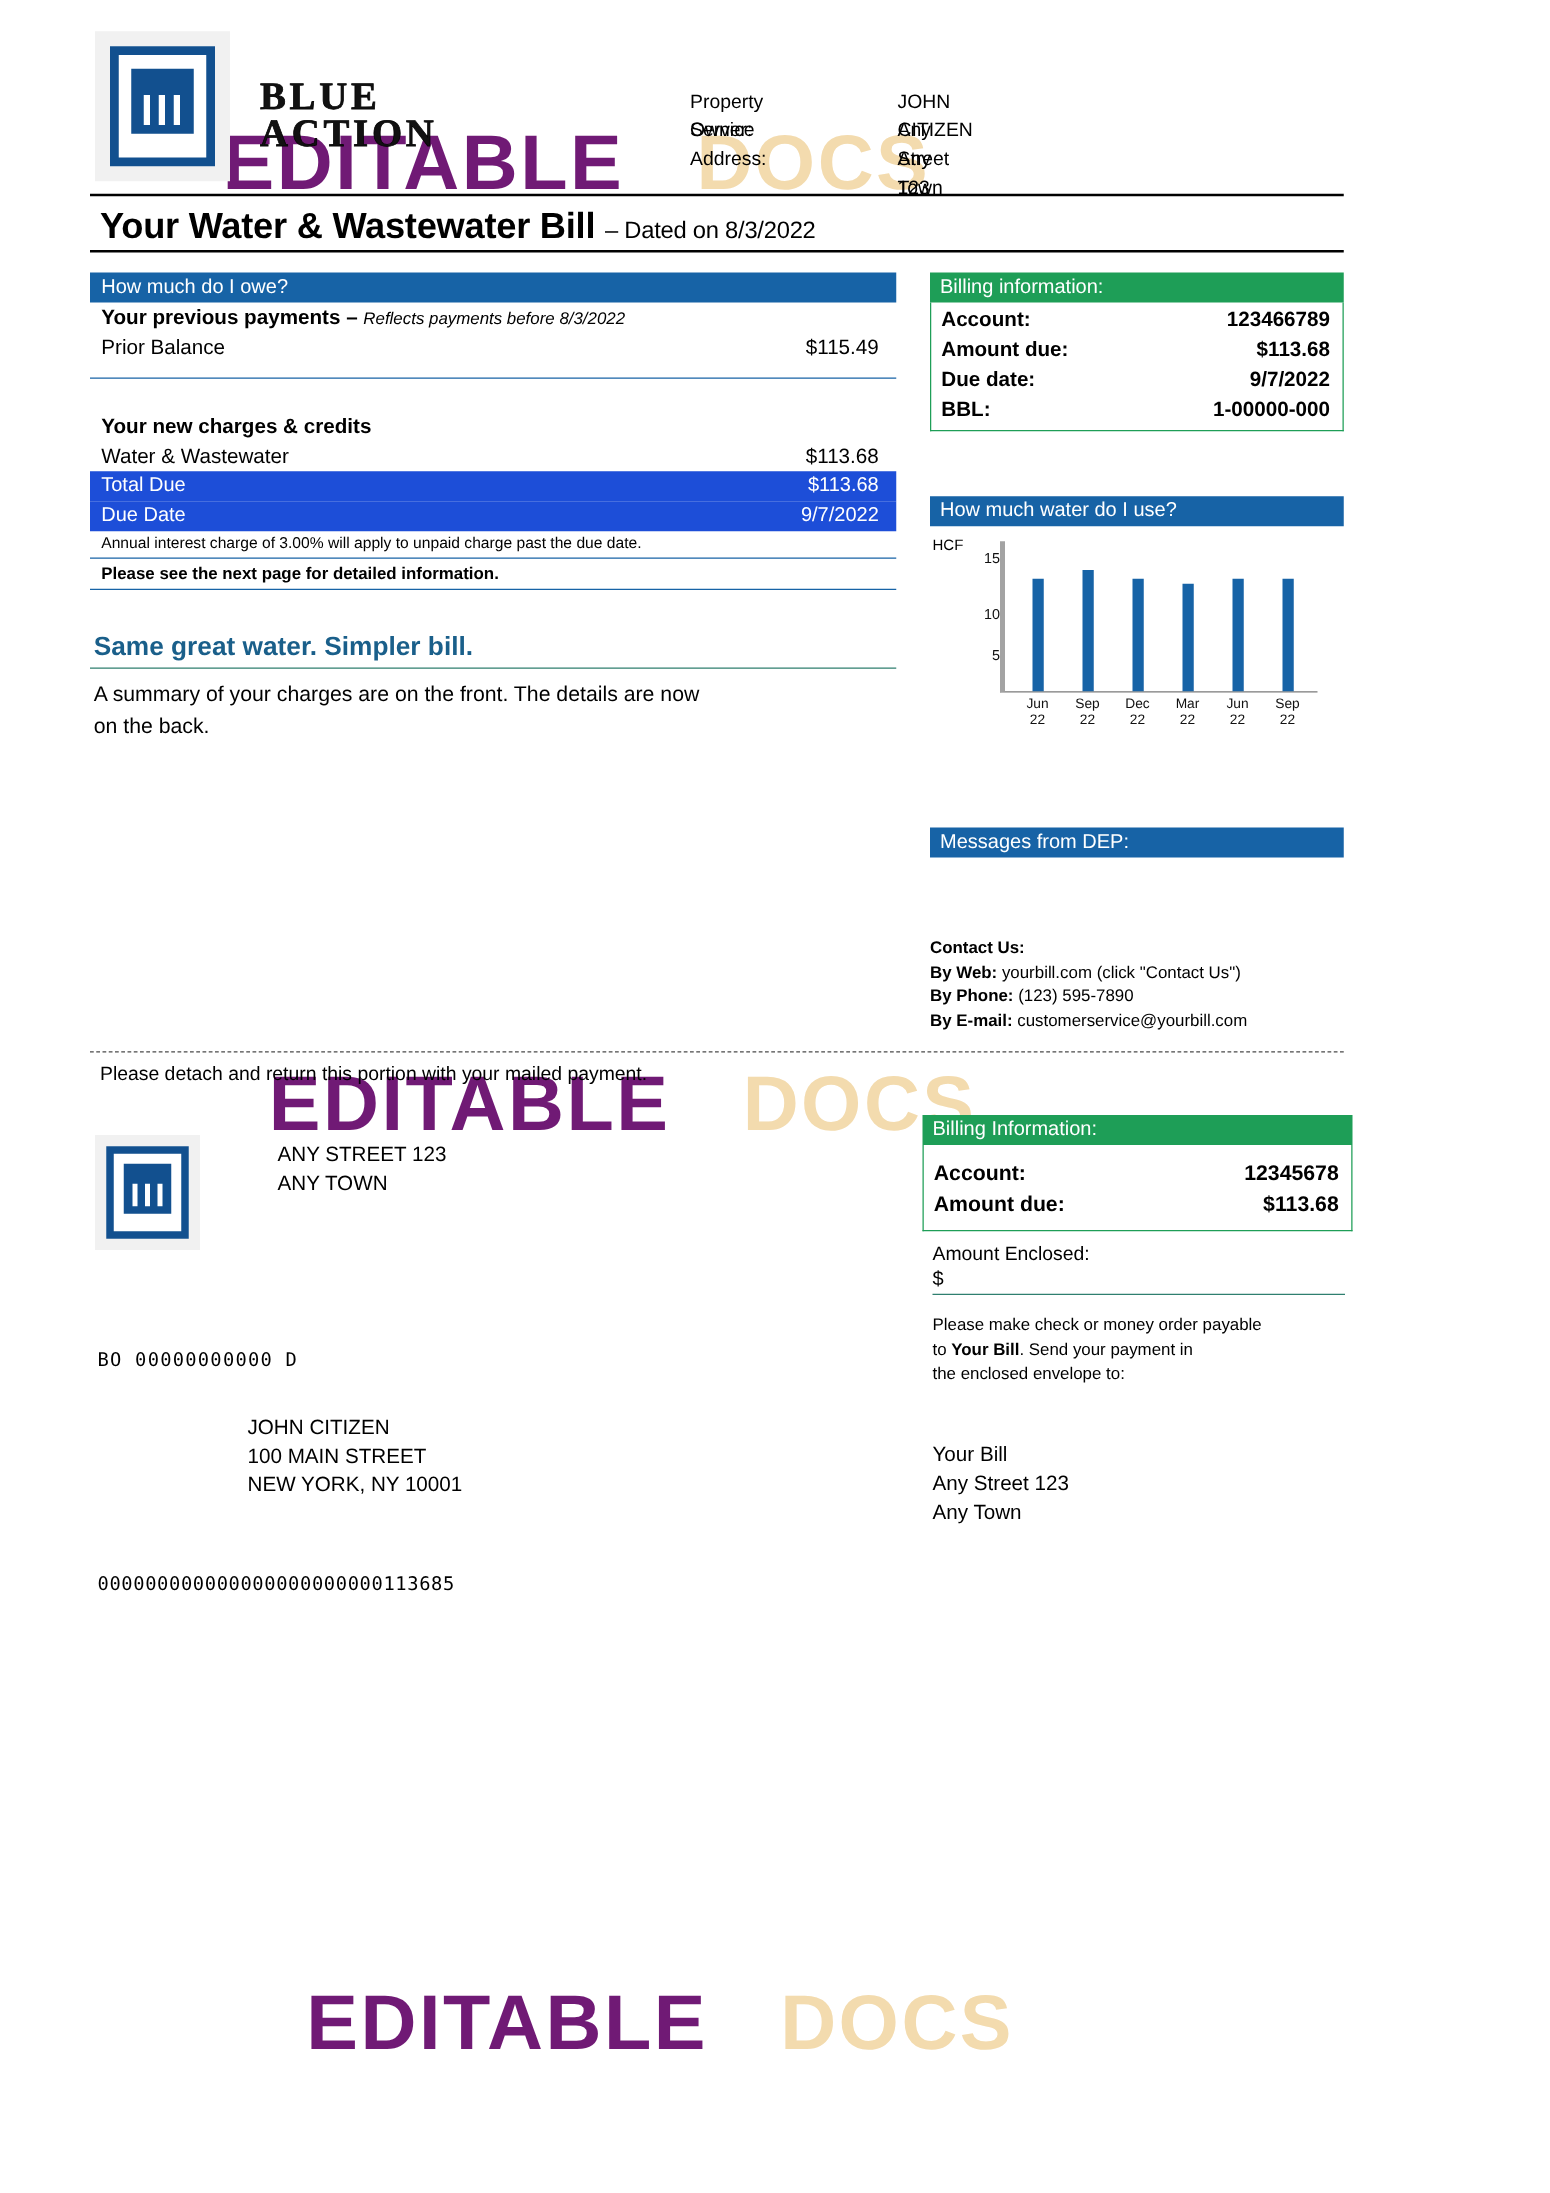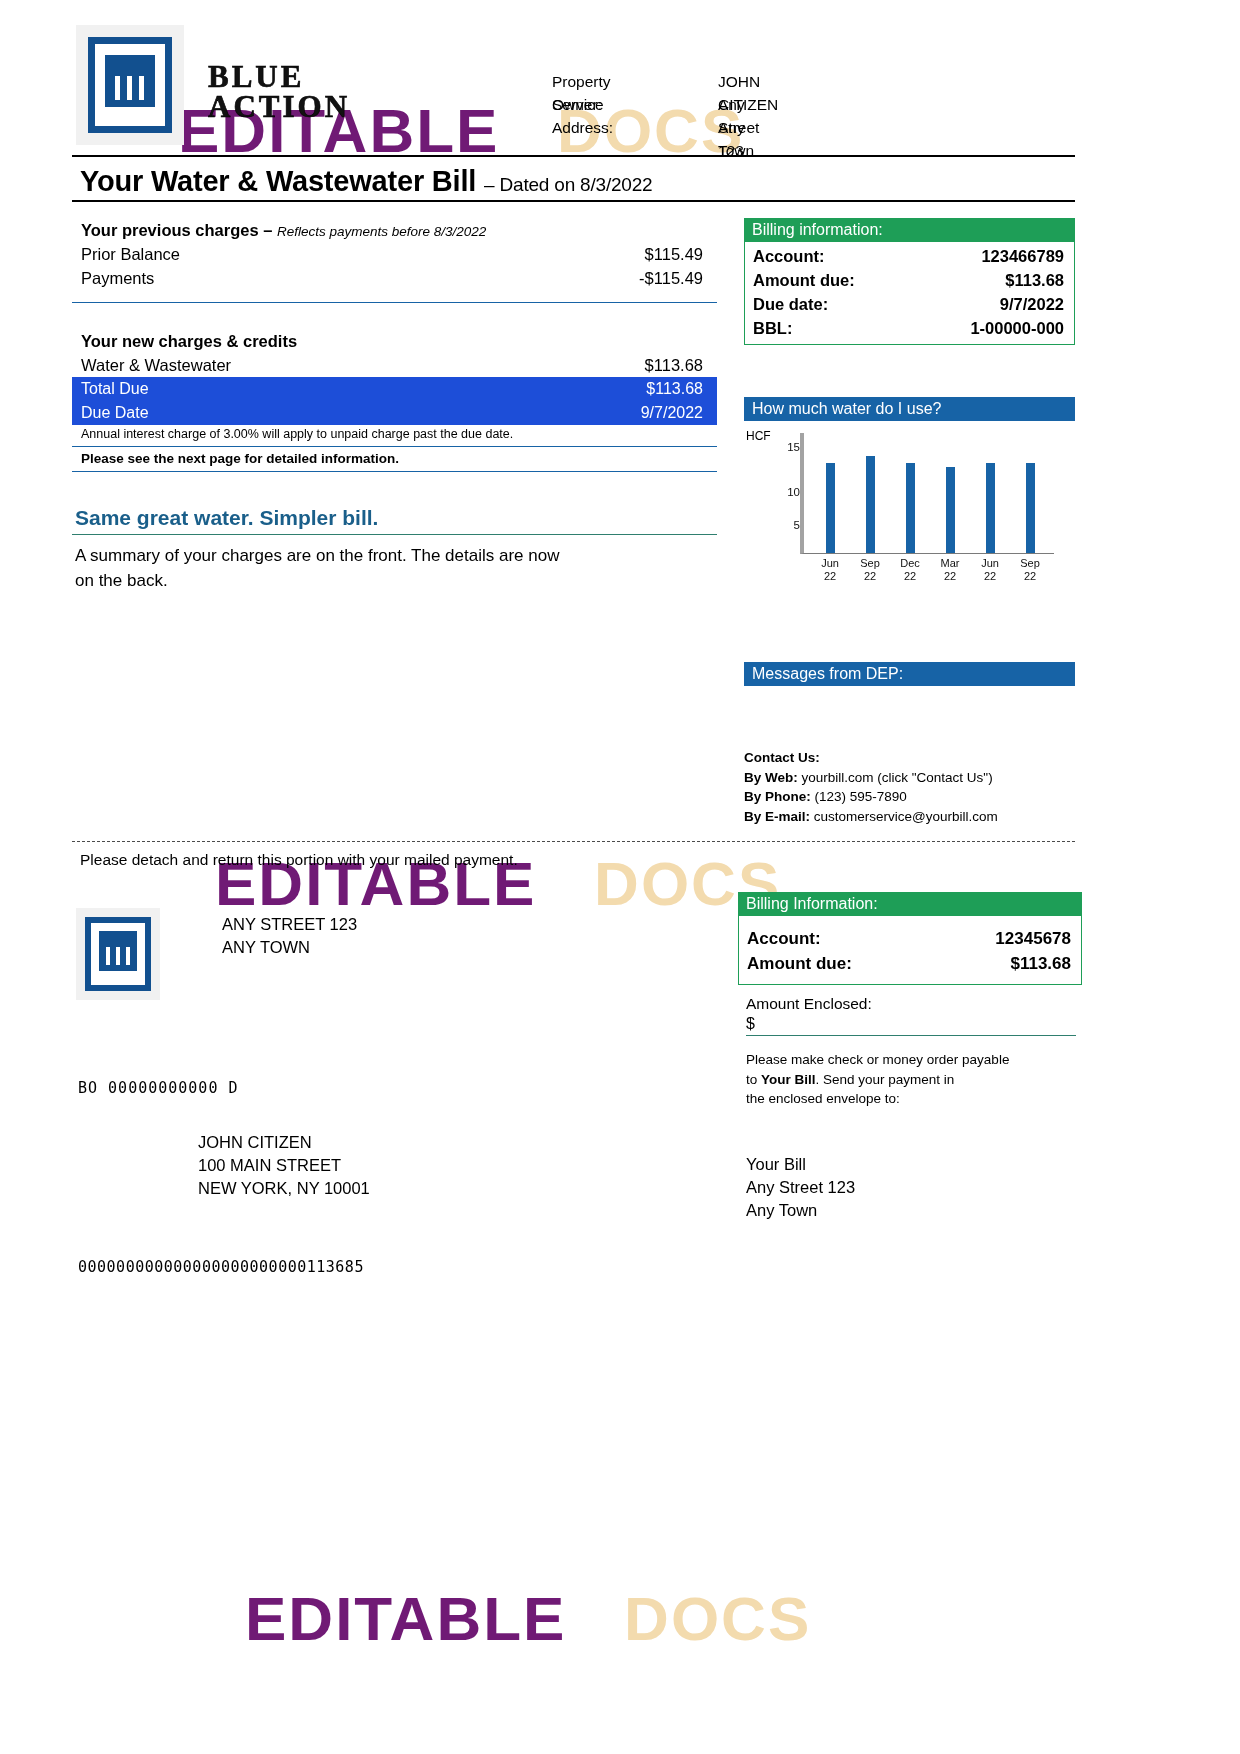--- a/index.html
+++ b/index.html
@@ -447,33 +447,30 @@
 
   <div class="rule-top"></div>
   <div class="bill-title">
     <span>Your Water &amp; Wastewater Bill</span>
     <span class="dateline">– Dated on 8/3/2022</span>
   </div>
   <div class="rule-title"></div>
 
   <div class="left-col">
 
+    <div class="sec-head">How much do I owe?</div>
 
     <div class="row bold">
-      <span>Your previous charges –</span>
+      <span>Your previous payments –</span>
       <span class="sub">Reflects payments before 8/3/2022</span>
     </div>
 
     <div class="row">
       <span>Prior Balance</span>
       <span class="amt">$115.49</span>
-    </div>
-    <div class="row">
-      <span>Payments</span>
-      <span class="amt">-$115.49</span>
     </div>
 
     <div class="hr-thin" style="margin-top:12px;"></div>
     <div style="height:26px;"></div>
 
     <div class="row bold">Your new charges &amp; credits</div>
     <div class="row">
       <span>Water &amp; Wastewater</span>
       <span class="amt">$113.68</span>
     </div>

